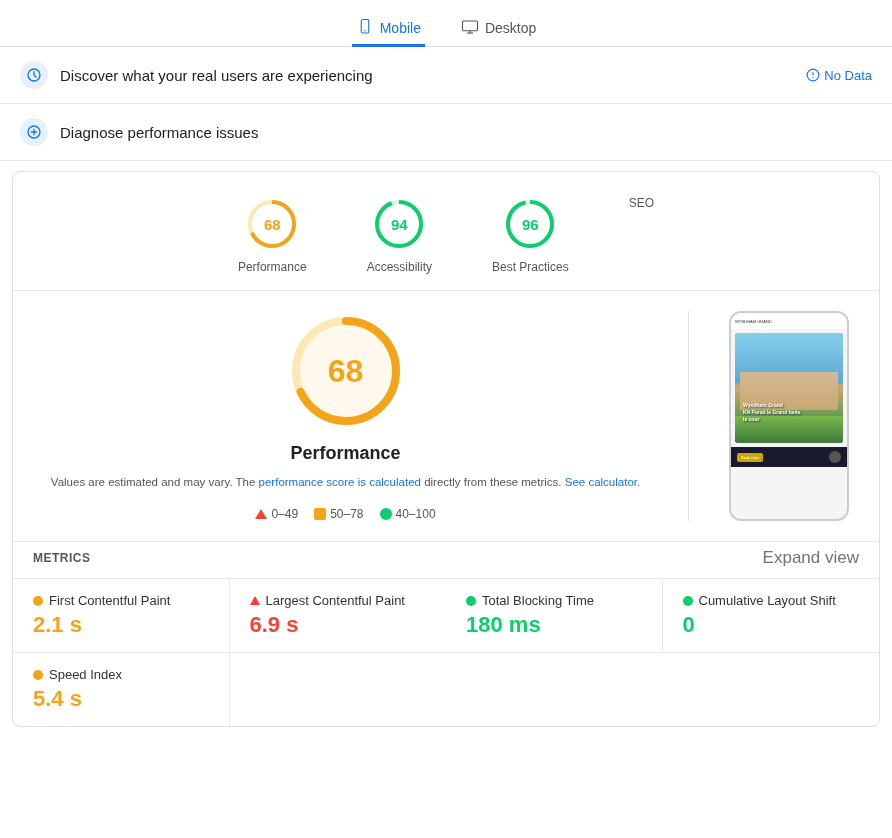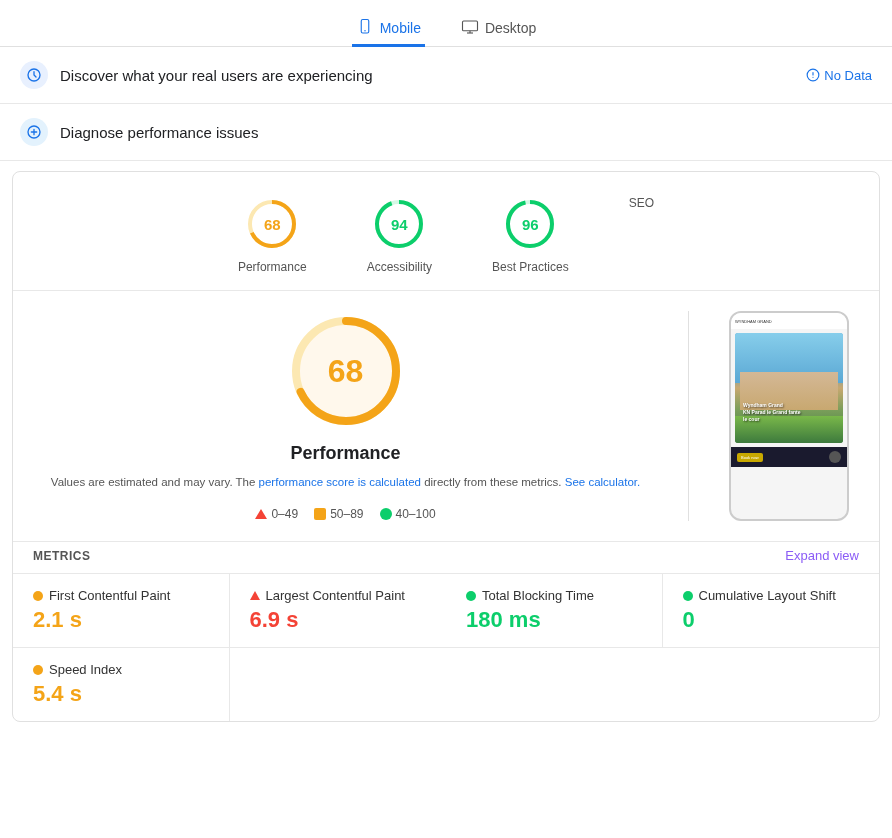--- a/index.html
+++ b/index.html
@@ -283,22 +283,22 @@
       padding: 6px 20px 10px;
       border-top: 1px solid #e8e8e8;
     }
     .metrics-label {
       font-size: 12px;
       font-weight: 600;
       color: #555;
       letter-spacing: 0.5px;
     }
     .expand-view {
-      font-size: 13px;
-      color: #8b5cf6;
+      font-size: 17px;
+      color: #737373;
       cursor: pointer;
     }
 
     .metrics-grid {
       display: grid;
       grid-template-columns: 1fr 1fr 1fr 1fr;
       border-top: 1px solid #e8e8e8;
     }
     .metric-cell {
       padding: 14px 20px;
@@ -451,21 +451,21 @@
         <a href="#">See calculator.</a>
       </div>
 
       <div class="legend-row">
         <div class="legend-item">
           <div class="legend-triangle"></div>
           <span>0–49</span>
         </div>
         <div class="legend-item">
           <div class="legend-dot" style="background:#f4a418"></div>
-          <span>50–89</span>
+          <span>50–78</span>
         </div>
         <div class="legend-item">
           <div class="legend-dot" style="background:#0cce6b; border-radius:50%"></div>
           <span>40–100</span>
         </div>
       </div>
     </div>
 
     <div class="vertical-divider"></div>
 

